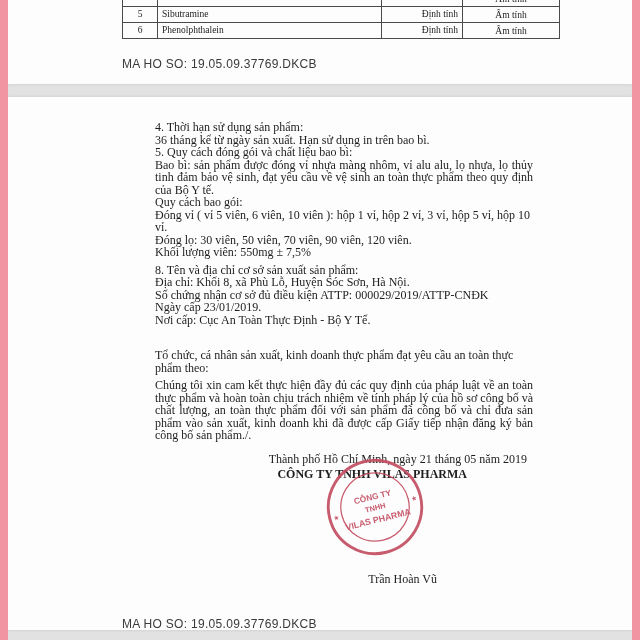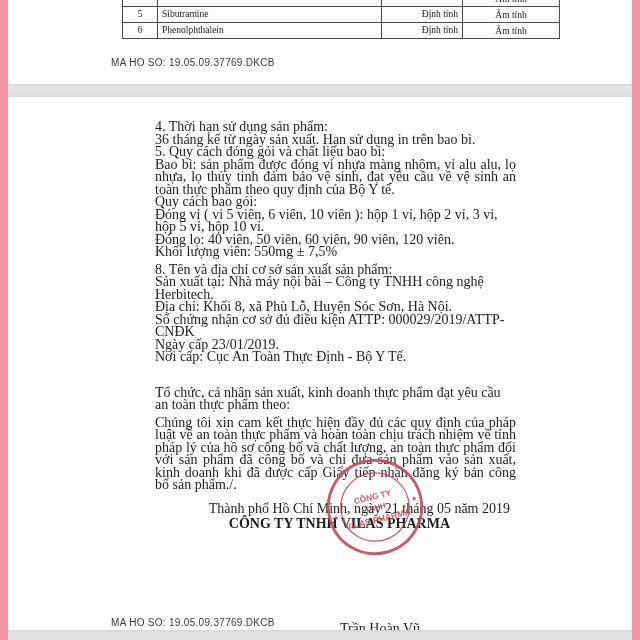--- a/index.html
+++ b/index.html
@@ -24,26 +24,26 @@
 
   
   table.results{border-collapse:collapse;position:absolute;top:-7px;left:114px;table-layout:fixed;}
   table.results td{border:1px solid #4a4a4a;font-size:9.5px;line-height:11px;padding:1px 4px;height:13px;color:#222;overflow:hidden;white-space:nowrap;}
   td.c-no{width:26px;text-align:center;}
   td.c-name{width:215px;text-align:left;padding-left:6px;}
   td.c-method{width:72px;text-align:right;}
   td.c-result{width:88px;text-align:center;vertical-align:bottom;}
   tr.partial td{height:9px;border-top:none;}
 
-  .doc-footer{position:absolute;left:103px;font-family:"Liberation Sans","DejaVu Sans",sans-serif;font-size:10px;color:#3a3a3a;letter-spacing:0.3px;}
+  .doc-footer{position:absolute;left:114px;font-family:"Liberation Sans","DejaVu Sans",sans-serif;font-size:12px;color:#3a3a3a;letter-spacing:0.3px;}
   .page1 .doc-footer{top:57px;}
   .page2 .doc-footer{top:520px;}
 
   
-  .content{position:absolute;top:24px;left:147px;right:116px;font-size:14px;line-height:12.5px;}
+  .content{position:absolute;top:24px;left:147px;right:99px;font-size:12px;line-height:12.5px;}
   .content p{margin:0;}
   .para{margin-left:-14px;text-align:justify;font-family:Liberation Serif, serif;}
   .bold{font-weight:bold;}
   .italic{font-style:italic;}
   .gap-s{height:5px;} .gap-m{height:9px;}
 
   .sign{text-align:right;margin-top:11px;}
   .sign .place-date{padding-right:6px;}
   .sign .company{font-weight:bold;margin-top:3px;padding-right:66px;}
   .sign .spacer{height:92px;}
@@ -87,25 +87,24 @@
 
 <div class="page page2">
   <div class="content">
 
     <p class="line">4. Thời hạn sử dụng sản phẩm:</p>
     <p class="line">36 tháng kể từ ngày sản xuất. Hạn sử dụng in trên bao bì.</p>
     <p class="line">5. Quy cách đóng gói và chất liệu bao bì:</p>
     <p class="para">Bao bì: sản phẩm được đóng vỉ nhựa màng nhôm, vỉ alu alu, lọ nhựa, lọ thủy tinh đảm bảo vệ sinh, đạt yêu cầu về vệ sinh an toàn thực phẩm theo quy định của Bộ Y tế.</p>
     <p class="line">Quy cách bao gói:</p>
     <p class="line">Đóng vỉ ( vỉ 5 viên, 6 viên, 10 viên ): hộp 1 vỉ, hộp 2 vỉ, 3 vỉ, hộp 5 vỉ, hộp 10 vỉ.</p>
-    <p class="line">Đóng lọ: 40 viên, 50 viên, 60 viên, 90 viên, 120 viên.</p>
+    <p class="line">Đóng lọ: 30 viên, 50 viên, 70 viên, 90 viên, 120 viên.</p>
     <p class="line">Khối lượng viên: 550mg ± 7,5%</p>
     <div class="gap-s"></div>
     <p class="line">8. Tên và địa chỉ cơ sở sản xuất sản phẩm:</p>
-    <p class="line">Sản xuất tại: Nhà máy nội bài – Công ty TNHH công nghệ Herbitech.</p>
     <p class="line">Địa chỉ: Khối 8, xã Phù Lỗ, Huyện Sóc Sơn, Hà Nội.</p>
     <p class="line">Số chứng nhận cơ sở đủ điều kiện ATTP: 000029/2019/ATTP-CNĐK</p>
     <p class="line">Ngày cấp 23/01/2019.</p>
     <p class="line">Nơi cấp: Cục An Toàn Thực Định - Bộ Y Tế.</p>
     <div class="gap-m"></div>
     <div class="gap-m"></div>
     <div class="gap-s"></div>
     <p class="line">Tổ chức, cá nhân sản xuất, kinh doanh thực phẩm đạt yêu cầu an toàn thực phẩm theo:</p>
     <div class="gap-s"></div>
     <p class="para">Chúng tôi xin cam kết thực hiện đầy đủ các quy định của pháp luật về an toàn thực phẩm và hoàn toàn chịu trách nhiệm về tính pháp lý của hồ sơ công bố và chất lượng, an toàn thực phẩm đối với sản phẩm đã công bố và chỉ đưa sản phẩm vào sản xuất, kinh doanh khi đã được cấp Giấy tiếp nhận đăng ký bản công bố sản phẩm./.</p>

